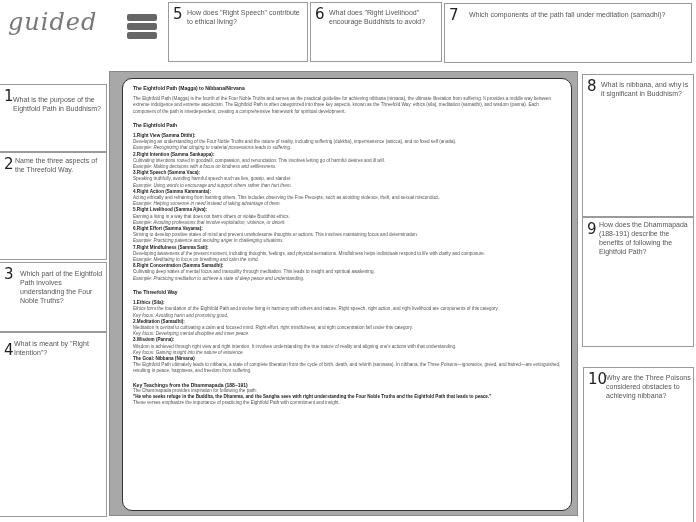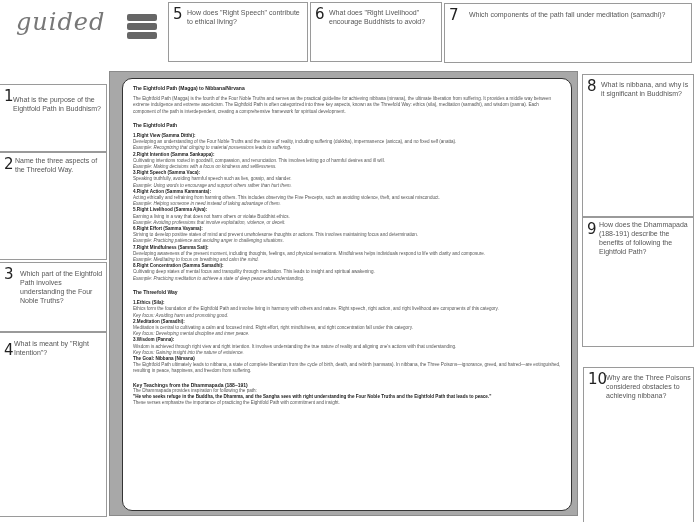--- a/index.html
+++ b/index.html
@@ -1,20 +1,20 @@
 <!DOCTYPE html>
 <html><head>
 <meta charset="utf-8">
 <style>
   * { box-sizing: border-box; margin: 0; padding: 0; }
   html, body { width: 696px; height: 522px; background: #ffffff; overflow: hidden; }
   body { position: relative; font-family: "Liberation Sans", sans-serif; color: #444; }
 
   .logo { position: absolute; left: 2px; top: 6px; width: 165px; height: 62px; }
-  .logo .script { position: absolute; left: 6px; top: 2px; font-family: "DejaVu Serif", serif; font-style: italic; font-size: 24px; color: #777; letter-spacing: 1px; margin-left: 8px; }
+  .logo .script { position: absolute; left: 6px; top: 2px; font-family: "DejaVu Serif", serif; font-style: italic; font-size: 24px; color: #777; letter-spacing: 1px; }
   .logo .big { position: absolute; left: 8px; top: 30px; font-family: "DejaVu Sans", sans-serif; font-weight: bold; font-size: 28px; color: #1a1a1a; letter-spacing: 0.5px; }
   .logo .books { position: absolute; left: 125px; top: 8px; width: 30px; height: 30px; }
   .logo .books div { height: 7px; margin-bottom: 2px; background: #666; border-radius: 2px; }
 
   .qbox { position: absolute; border: 1px solid #9a9a9a; background: #fff; }
   .qbox .num { position: absolute; left: 4px; top: 2px; font-family: "DejaVu Sans", sans-serif; font-size: 15px; color: #222; font-weight: normal; }
   .qbox .qtext { position: absolute; font-size: 7px; line-height: 9px; color: #555; }
 
   .reading-frame { position: absolute; left: 109px; top: 71px; width: 469px; height: 445px; background: #a8a8a8; border: 1px solid #8a8a8a; }
   .reading { position: absolute; left: 12px; top: 6px; width: 450px; height: 433px; background: #fff; border: 1.5px solid #333; border-radius: 10px; padding: 6px 10px; overflow: hidden; }

